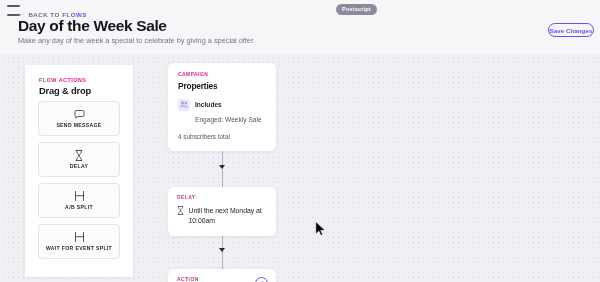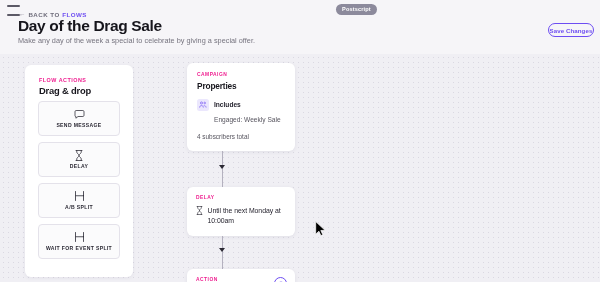--- a/index.html
+++ b/index.html
@@ -122,21 +122,21 @@
     overflow: hidden;
   }
 
   
   #leftpanel {
     position: absolute;
     left: 25px; top: 16px;
     width: 108px;
     height: 212px;
     background: #ffffff;
-    border-radius: 6px;
+    border-radius: 0;
     box-shadow: 0 1px 4px rgba(30,25,60,0.06);
   }
   #panel-eyebrow {
     position: absolute;
     left: 14px; top: 13px;
     font-size: 5.4px;
     font-weight: bold;
     color: #ef1d8f;
     letter-spacing: 0.5px;
     line-height: 1;
@@ -195,21 +195,20 @@
     width: 108px;
   }
   .node {
     width: 108px;
     background: #ffffff;
     border-radius: 6px;
     box-shadow: 0 1px 4px rgba(30,25,60,0.07);
     box-sizing: border-box;
     position: relative;
     cursor: pointer;
-    margin-left: 19px;
   }
   .node-eyebrow {
     font-size: 4.9px;
     font-weight: bold;
     color: #ef1d8f;
     letter-spacing: 0.5px;
     line-height: 1;
   }
   .node-title {
     font-size: 8.3px;
@@ -328,21 +327,21 @@
     <span></span>
     <span></span>
   </div>
 
   <div id="backlink">
     <span class="arrow">←</span>
     <span class="bt">BACK TO</span>
     <span class="fl">FLOWS</span>
   </div>
 
-  <div id="pagetitle">Day of the Drag Sale</div>
+  <div id="pagetitle">Day of the Week Sale</div>
   <div id="pagesub">Make any day of the week a special to celebrate by giving a special offer.</div>
 
   <div id="brandbadge">Postscript</div>
 
   <div id="savebtn">Save Changes</div>
 </div>
 
 <div id="canvas">
 
   <div id="leftpanel">

